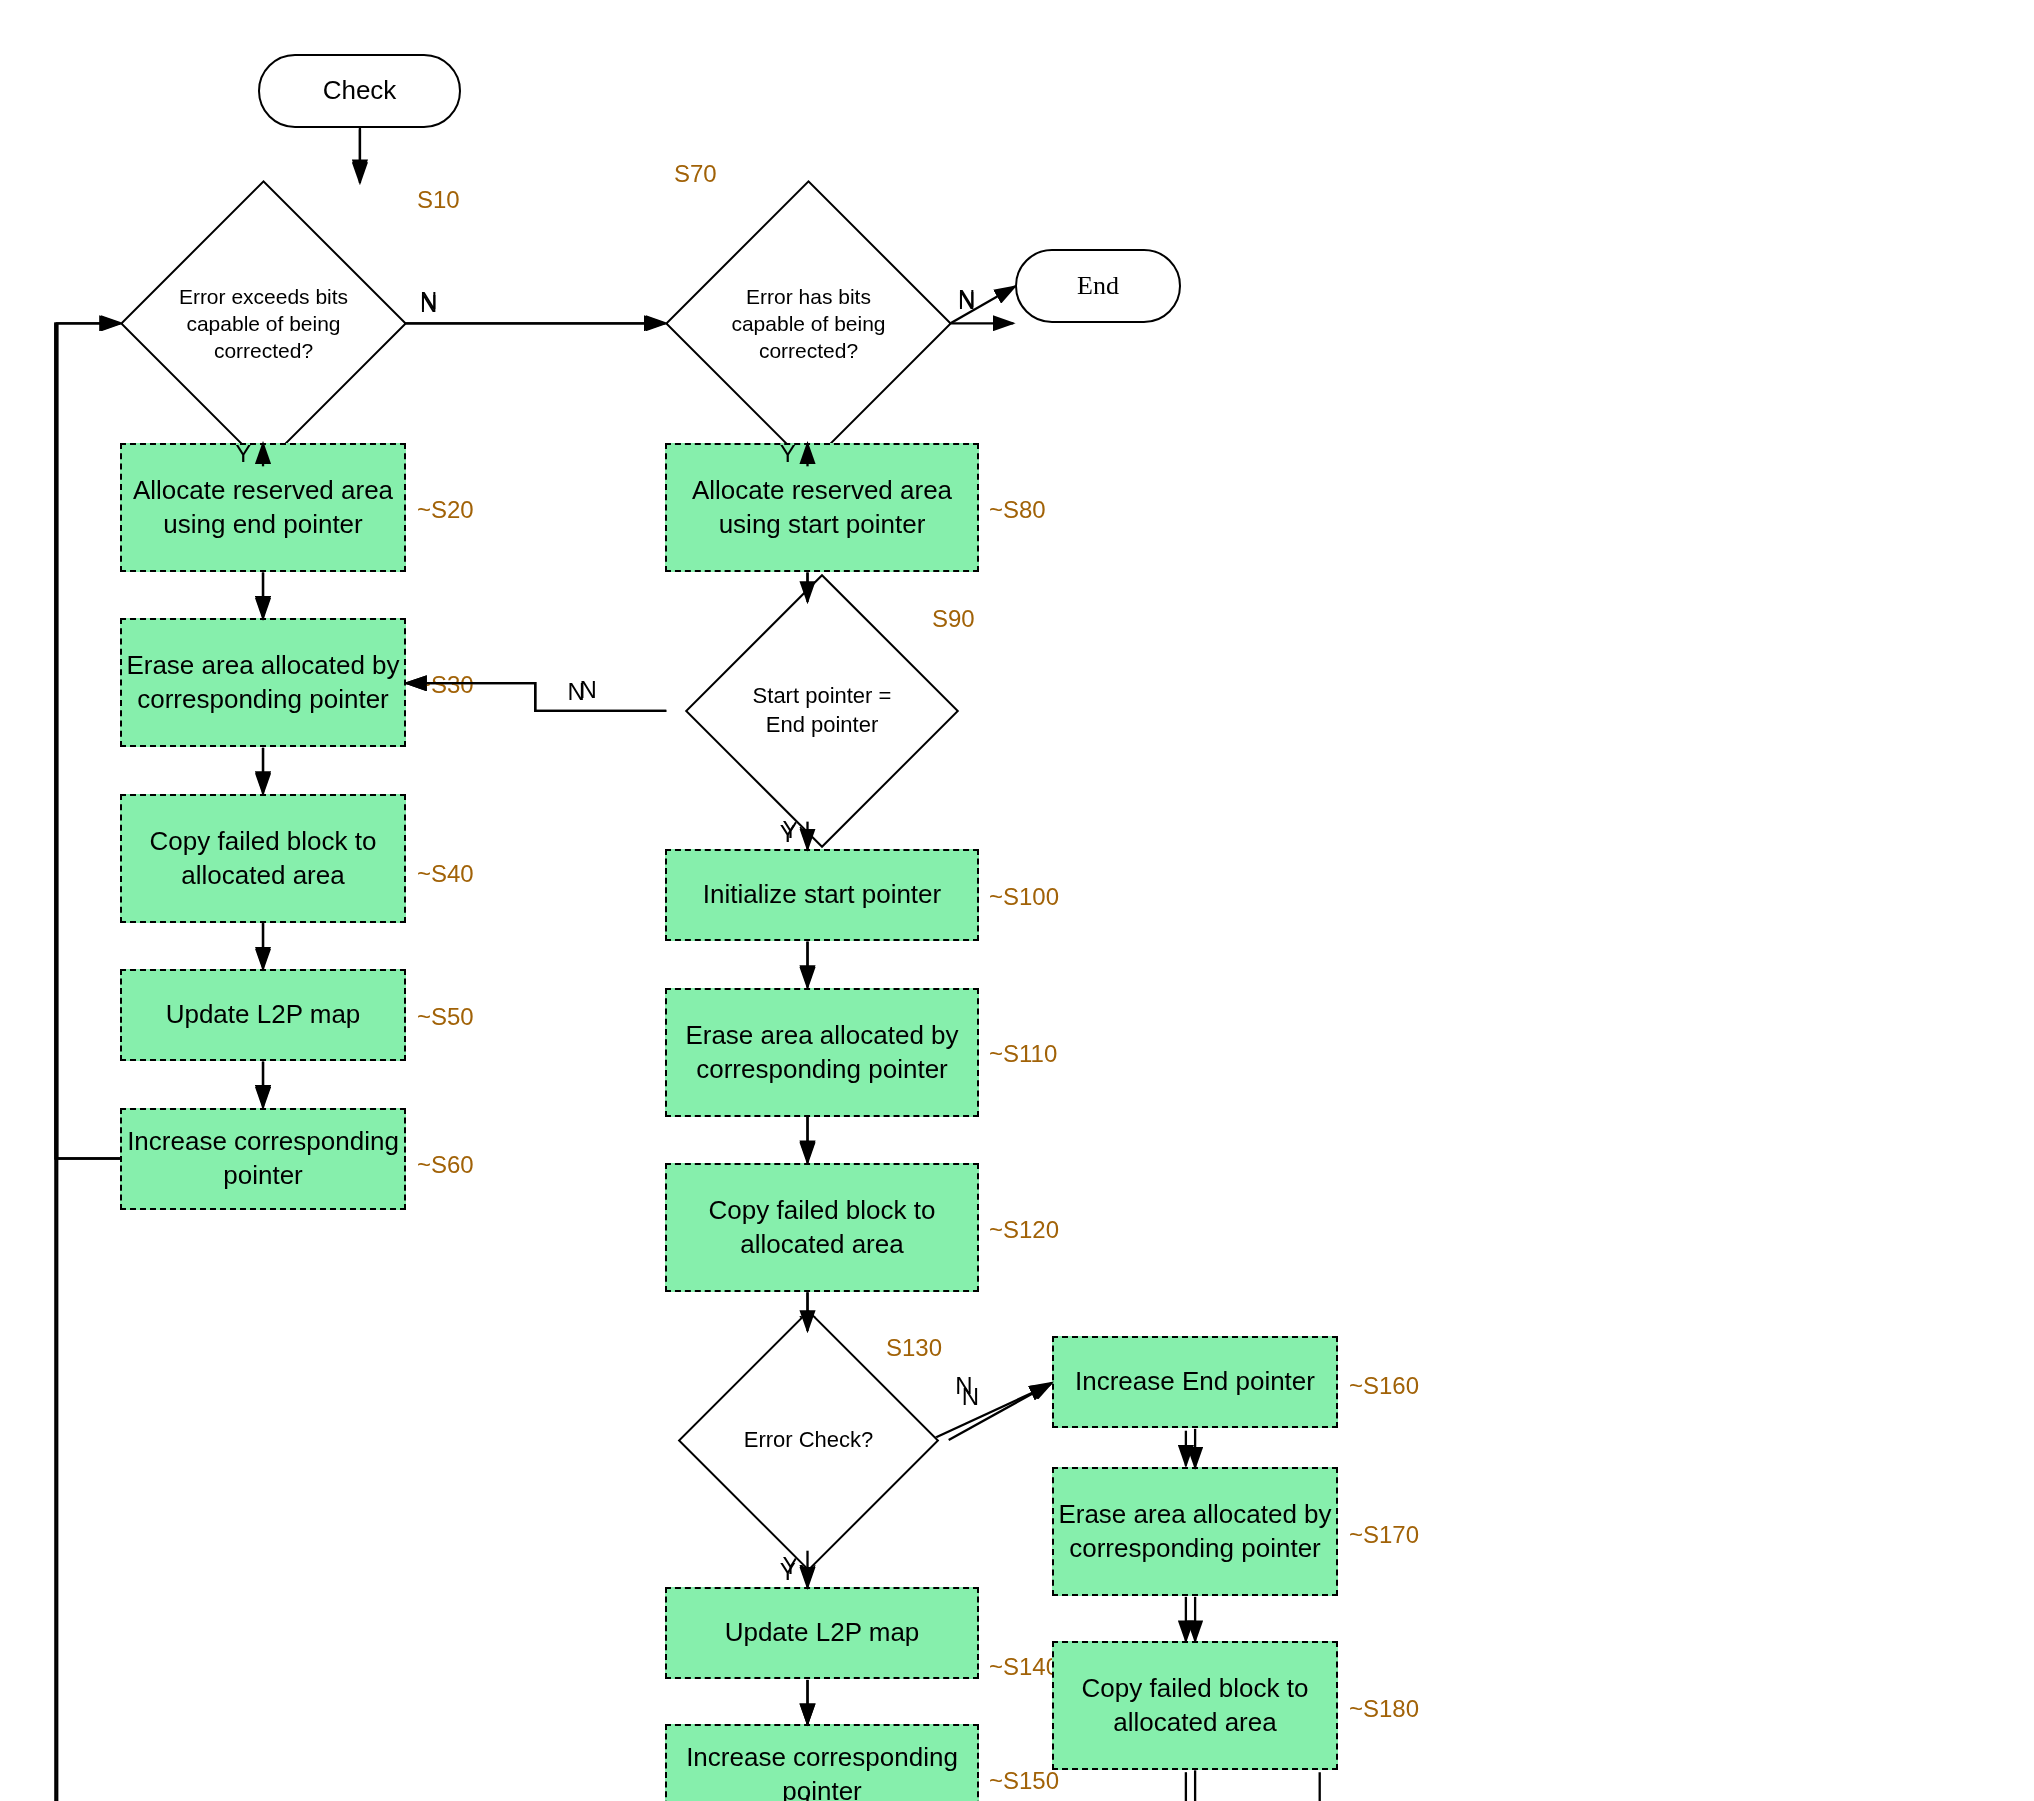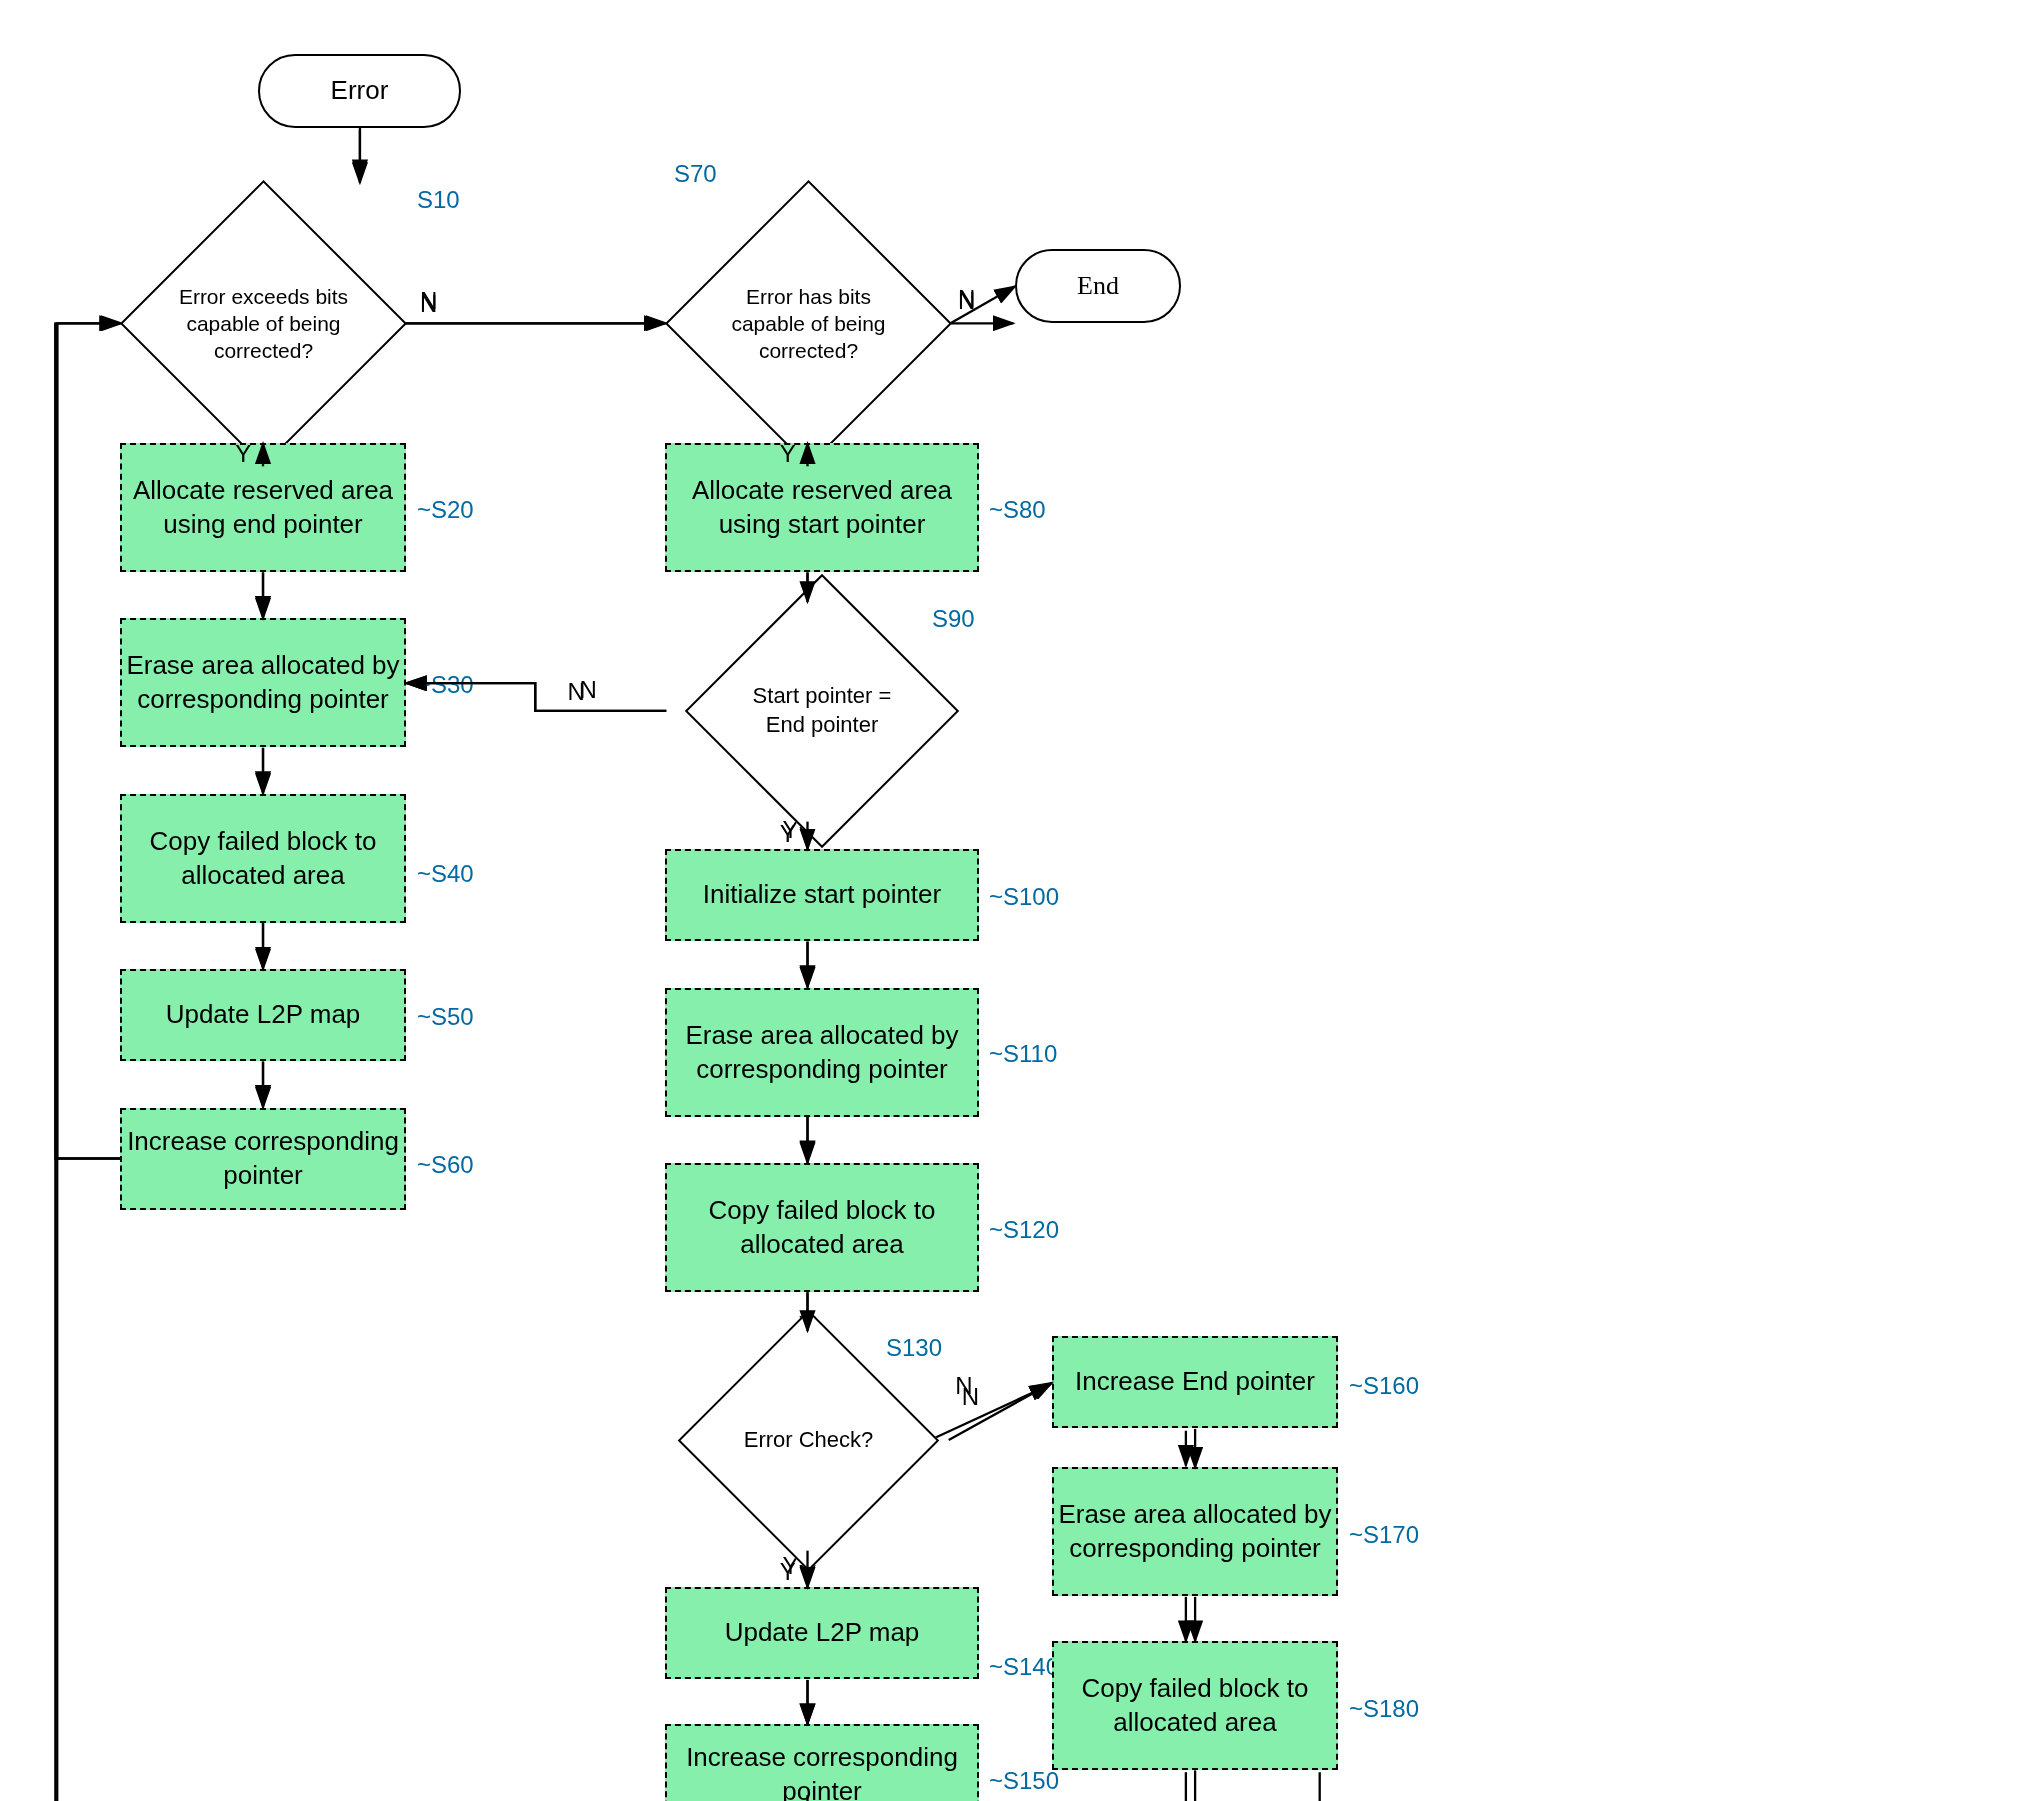--- a/index.html
+++ b/index.html
@@ -63,21 +63,21 @@
       fill: none;
     }
     svg.arrows text {
       font-size: 26px;
       fill: #000;
       font-family: Arial, sans-serif;
     }
     .step-label {
       position: absolute;
       font-size: 24px;
-      color: #0369a1;
+      color: #a16207;
     }
   </style>
 </head>
 <body>
 
 <div class="flowchart">
 
   <svg class="arrows" viewBox="0 0 2204 1952" width="2034" height="1802">
     <defs>
       <marker id="arrowhead" markerWidth="10" markerHeight="7" refX="9" refY="3.5" orient="auto">
@@ -140,21 +140,21 @@
 
     <line x1="1285" y1="1730" x2="1285" y2="1778" marker-end="url(#arrowhead)"></line>
 
     <polyline points="875,1982 60,1982 60,350"></polyline>
 
     <line x1="1285" y1="1920" x2="1285" y2="1982"></line>
 
   </svg>
 
   <div class="node rounded-rect" style="left:258px;top:54px;width:203px;height:74px;">
-    <span>Error</span>
+    <span>Check</span>
   </div>
 
   <div class="node" style="left:120px;top:180px;width:286px;height:286px;">
     <div class="diamond" style="width:203px;height:203px;border:2.8px solid #000;">
       <div class="diamond-label" style="font-size:21px;padding:9.2px;">
         <span>Error exceeds bits capable of being corrected?</span>
       </div>
     </div>
   </div>
   <span class="step-label" style="left:417px;top:186px;">S10</span>

